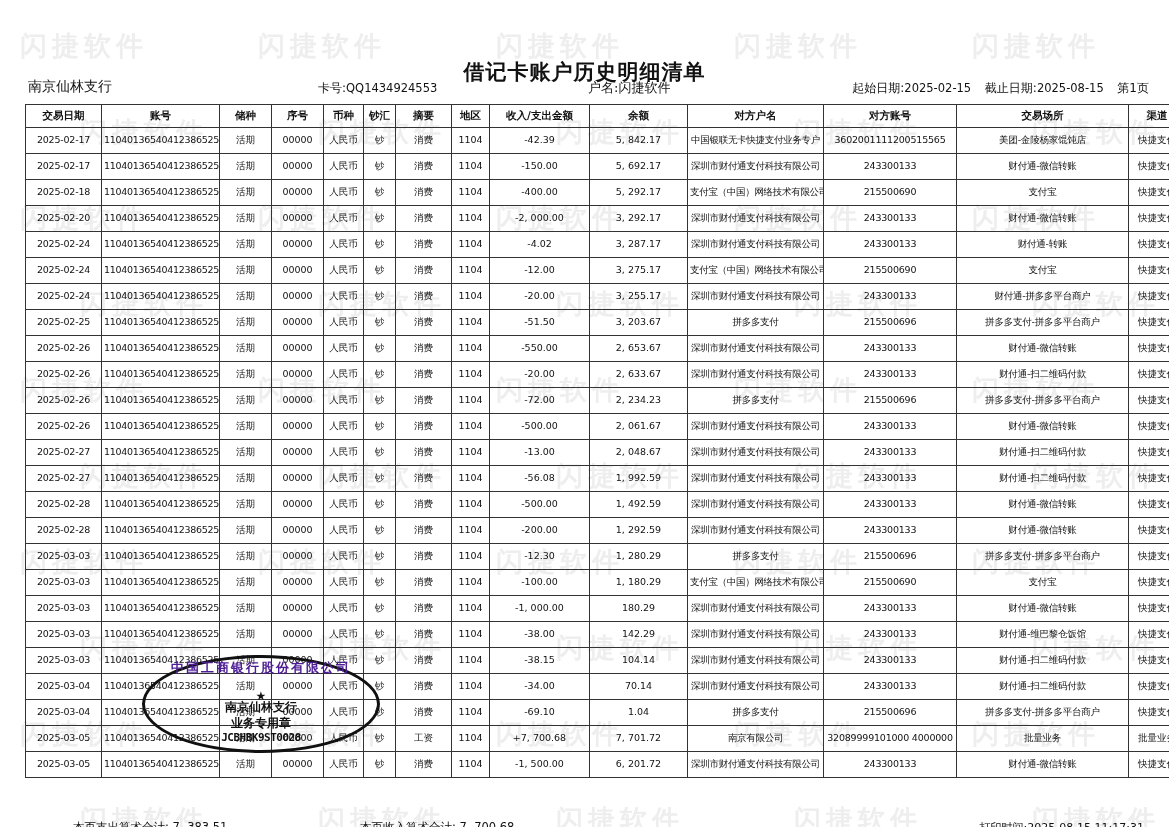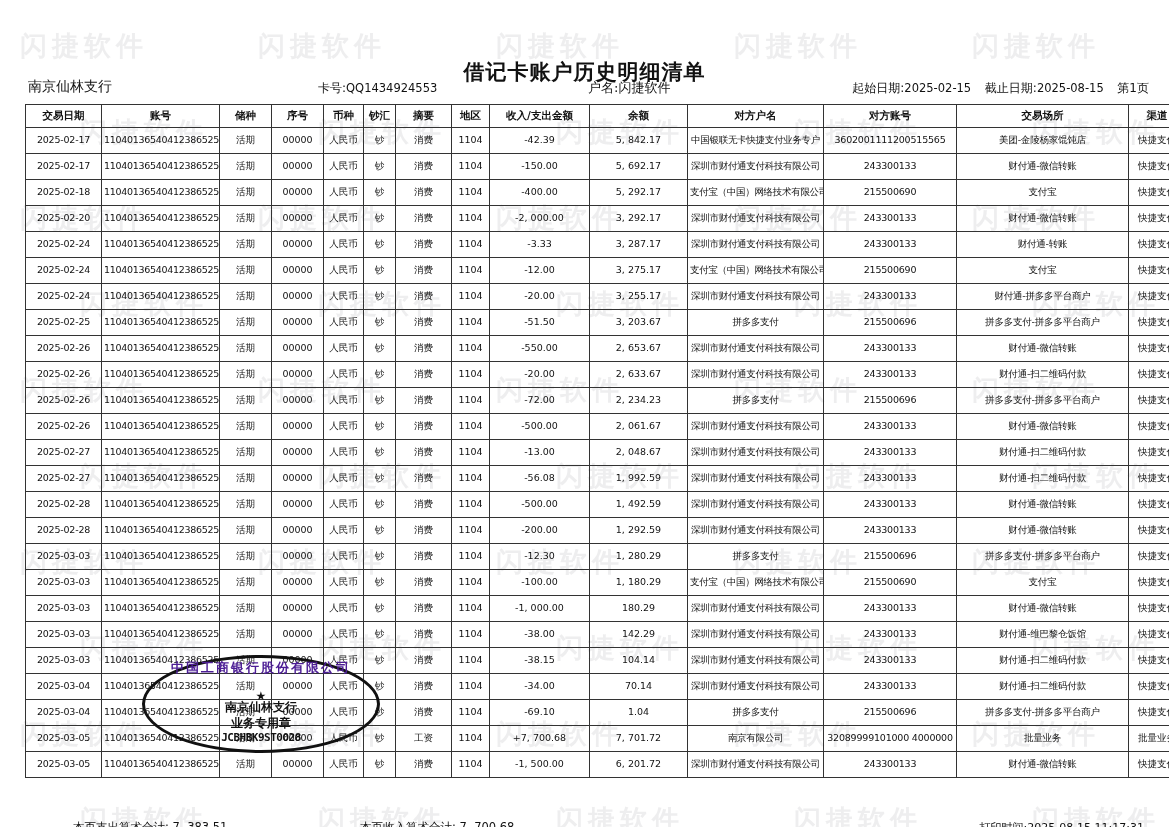--- a/index.html
+++ b/index.html
@@ -406,21 +406,21 @@
           </tr>
           <tr>
             <td class="c-date">2025-02-24</td>
             <td class="c-acct">11040136540412386525</td>
             <td class="c-type">活期</td>
             <td class="c-seq">00000</td>
             <td class="c-cur">人民币</td>
             <td class="c-cash">钞</td>
             <td class="c-summary">消费</td>
             <td class="c-region">1104</td>
-            <td class="c-amount">-3.33</td>
+            <td class="c-amount">-4.02</td>
             <td class="c-balance">3, 287.17</td>
             <td class="c-counter-name">深圳市财付通支付科技有限公司</td>
             <td class="c-counter-acct">243300133</td>
             <td class="c-venue">财付通-转账</td>
             <td class="c-channel">快捷支付</td>
           </tr>
           <tr>
             <td class="c-date">2025-02-24</td>
             <td class="c-acct">11040136540412386525</td>
             <td class="c-type">活期</td>

